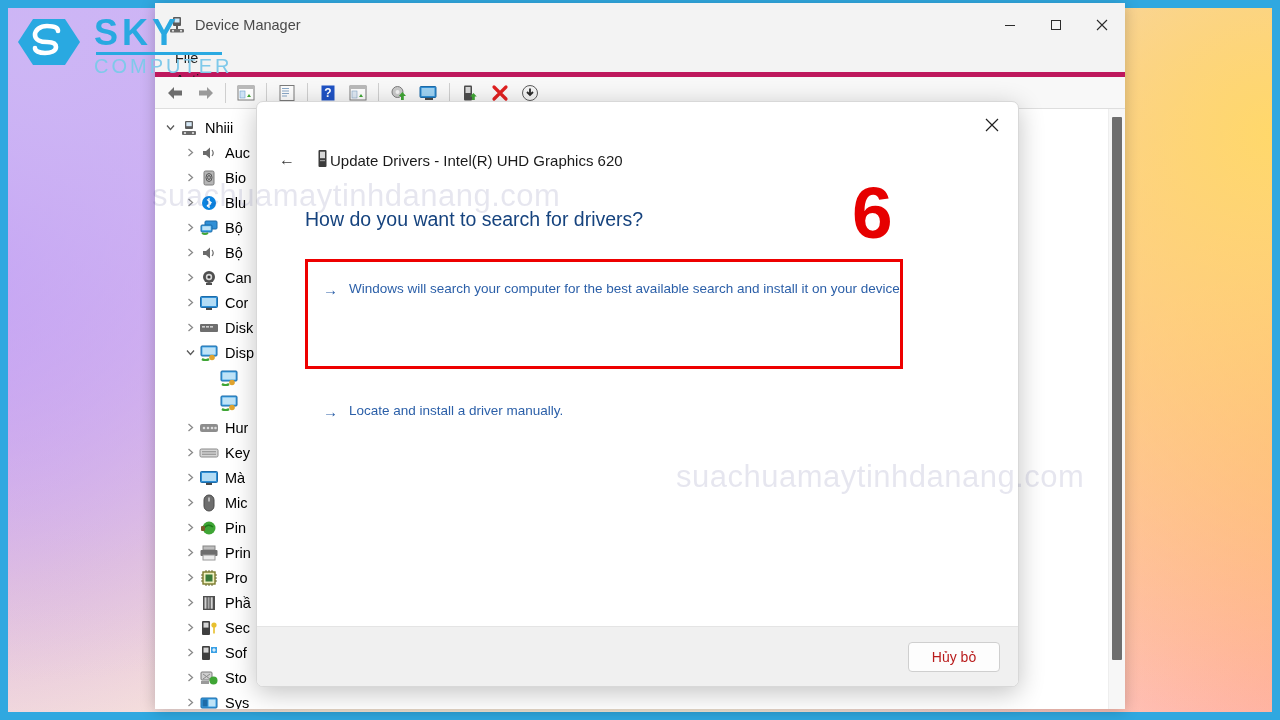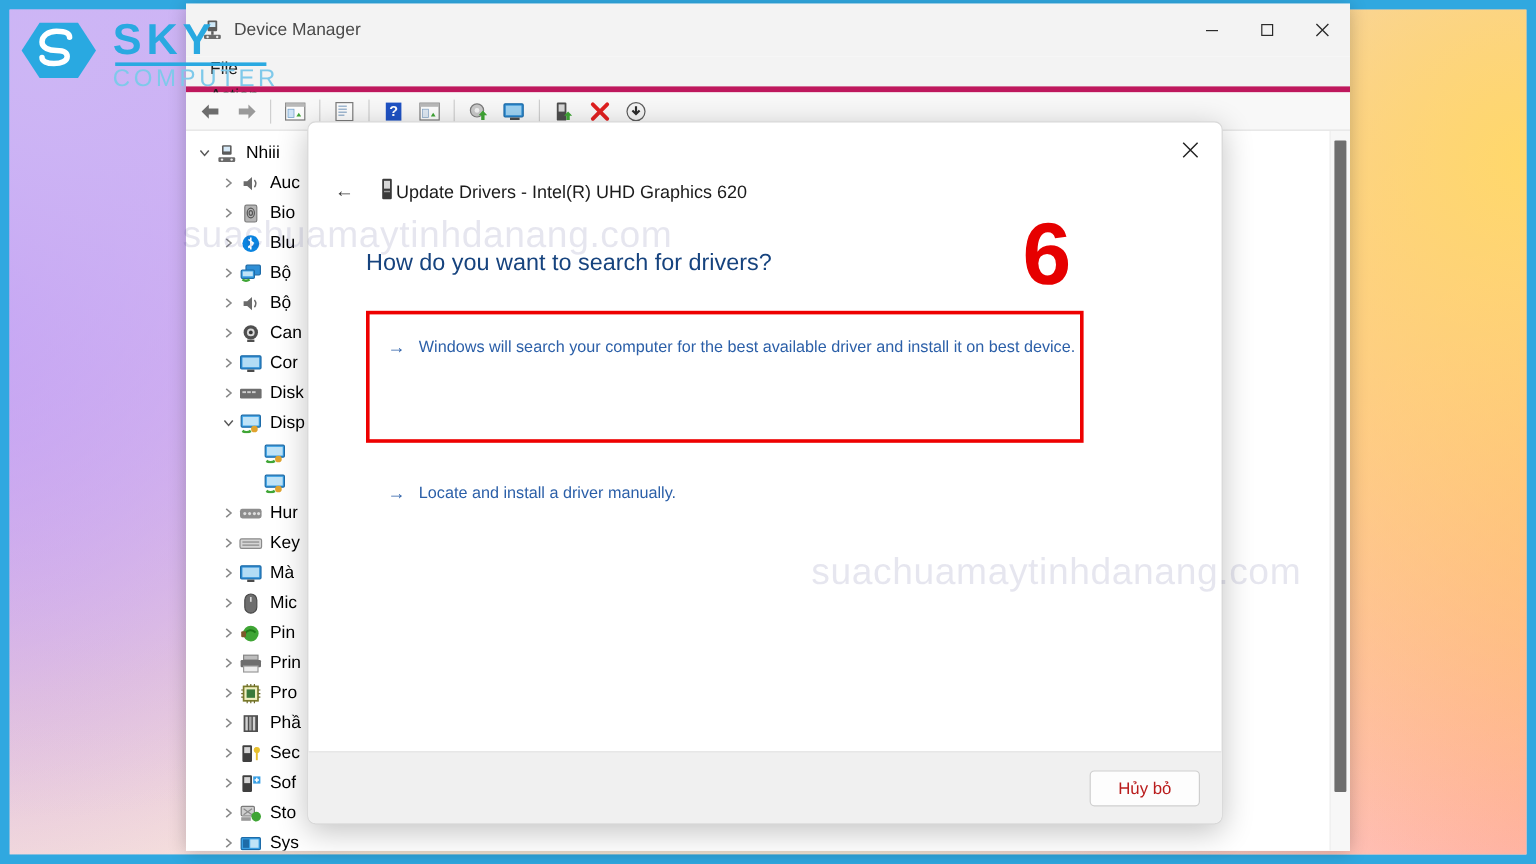--- a/index.html
+++ b/index.html
@@ -776,21 +776,21 @@
     <div id="dlg-content">
       <div id="dlg-question">How do you want to search for drivers?</div>
 
       <div class="opt-block">
 
         <div id="opt1-wrap">
           <div id="opt-highlight"></div>
           <div class="opt-row">
             <div class="opt-arrow">→</div>
             <div class="opt-col">
-              <div class="opt-desc">Windows will search your computer for the best available driver and install it on best device.</div>
+              <div class="opt-desc">Windows will search your computer for the best available search and install it on your device.</div>
             </div>
           </div>
         </div>
 
         <div id="opt2-wrap">
           <div class="opt-row">
             <div class="opt-arrow">→</div>
             <div class="opt-col">
               <div class="opt-desc">Locate and install a driver manually.</div>
             </div>

